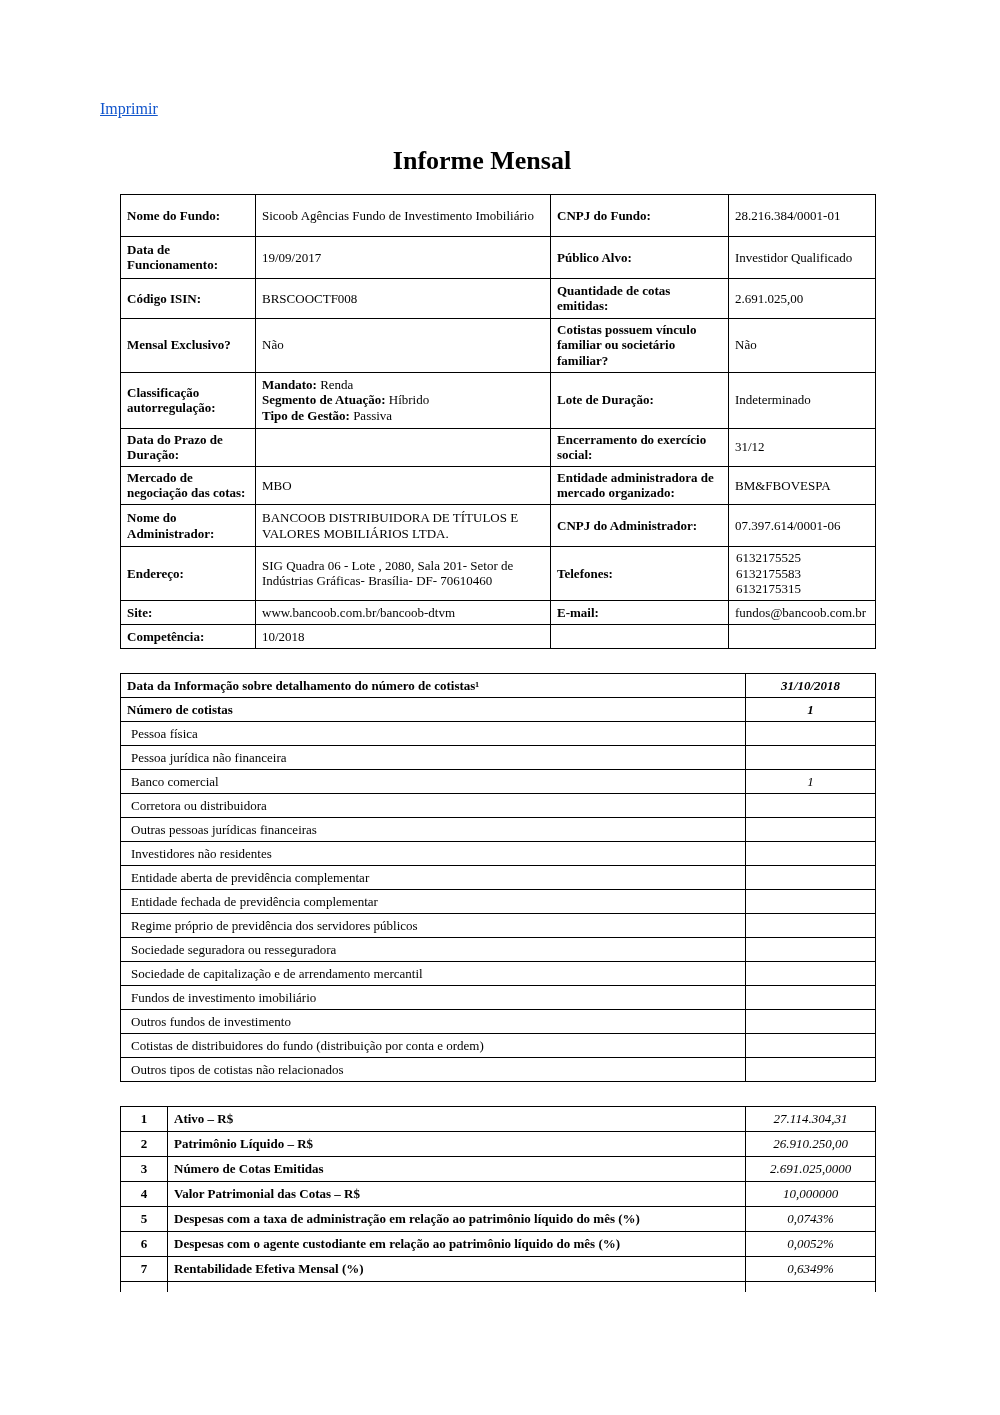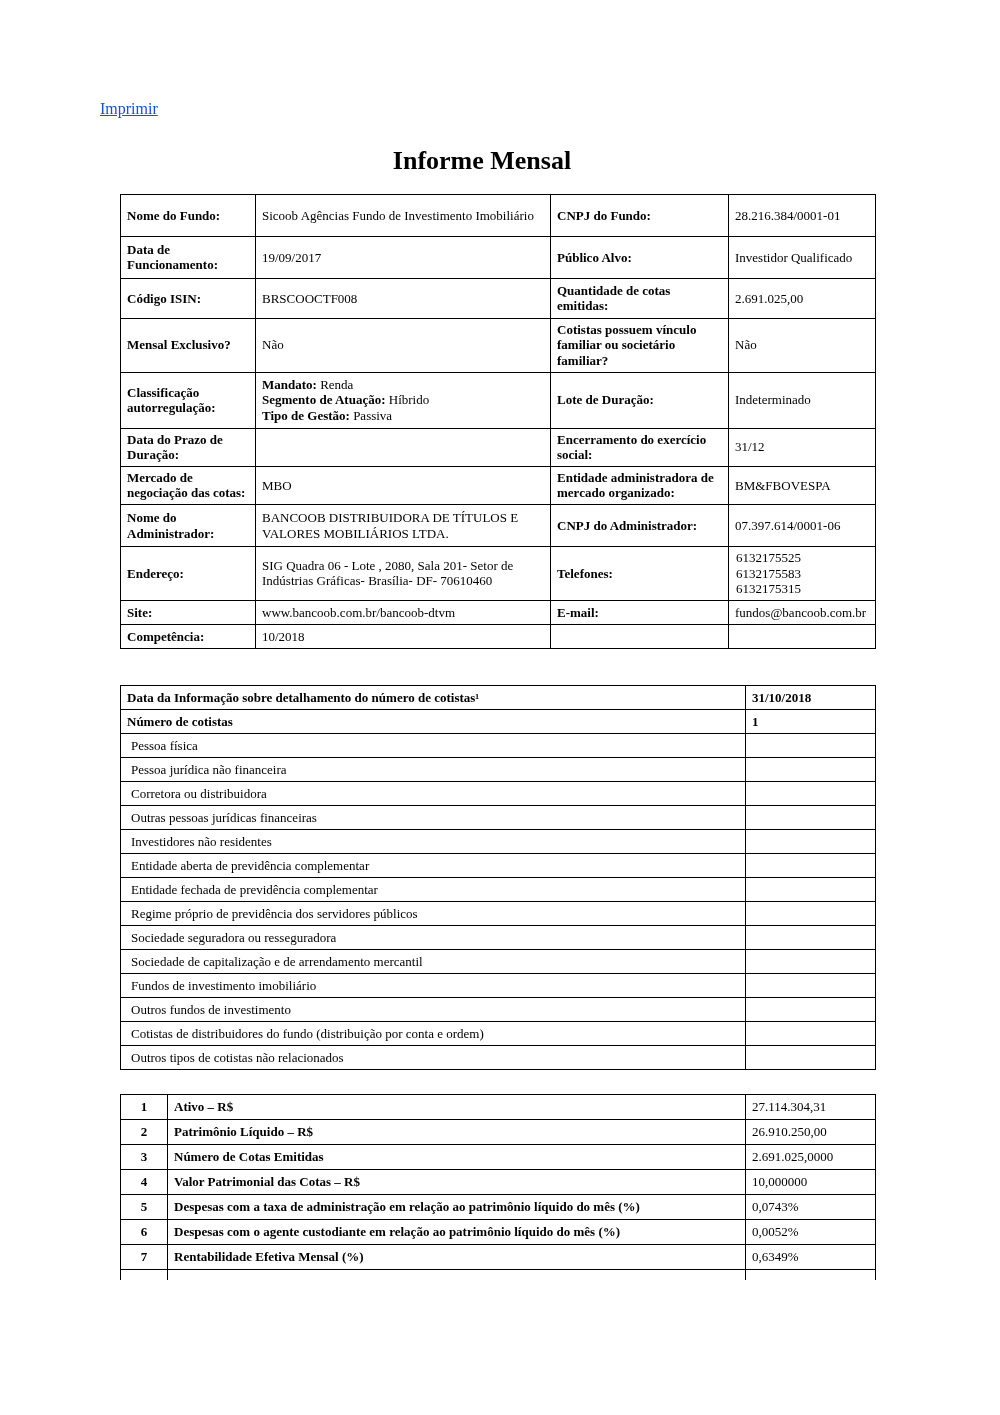--- a/index.html
+++ b/index.html
@@ -33,34 +33,34 @@
     line-height: 1.2;
   }
   table, td { border: 1px solid #000000; }
   td {
     padding: 3px 6px;
     vertical-align: middle;
     word-wrap: break-word;
     overflow: hidden;
   }
   .lbl { font-weight: bold; }
-  .num { text-align: left; }
+  .num { text-align: center; font-style: italic; }
   .pre { white-space: pre-line; padding-left: 7px; }
 
   
   .h24 { height: 24px; }
   .h38 { height: 38px; }
   .h40 { height: 40px; }
   .h42 { height: 42px; }
   .h48 { height: 48px; }
   .h50 { height: 50px; }
   .h56 { height: 56px; }
 
   
-  .cot { margin-top: 36px; }
+  .cot { margin-top: 24px; }
   .cot td { height: 24px; padding-top: 2px; padding-bottom: 2px; }
   .cot .cat { padding-left: 10px; }
 
   
   .met { margin-top: 24px; border-bottom: none; }
   .met td { height: 25px; padding-top: 2px; padding-bottom: 2px; }
   .met .idx { text-align: center; font-weight: bold; }
   .met tr:last-child td { height: 11px; padding: 0; border-bottom: none; }
 </style>
 </head>
@@ -177,20 +177,24 @@
         <tr>
           <td class="cat">Pessoa física</td>
           <td class="num"></td>
         </tr>
 
         <tr>
           <td class="cat">Pessoa jurídica não financeira</td>
           <td class="num"></td>
         </tr>
 
+        <tr>
+          <td class="cat">Banco comercial</td>
+          <td class="num">1</td>
+        </tr>
 
         <tr>
           <td class="cat">Corretora ou distribuidora</td>
           <td class="num"></td>
         </tr>
 
         <tr>
           <td class="cat">Outras pessoas jurídicas financeiras</td>
           <td class="num"></td>
         </tr>

